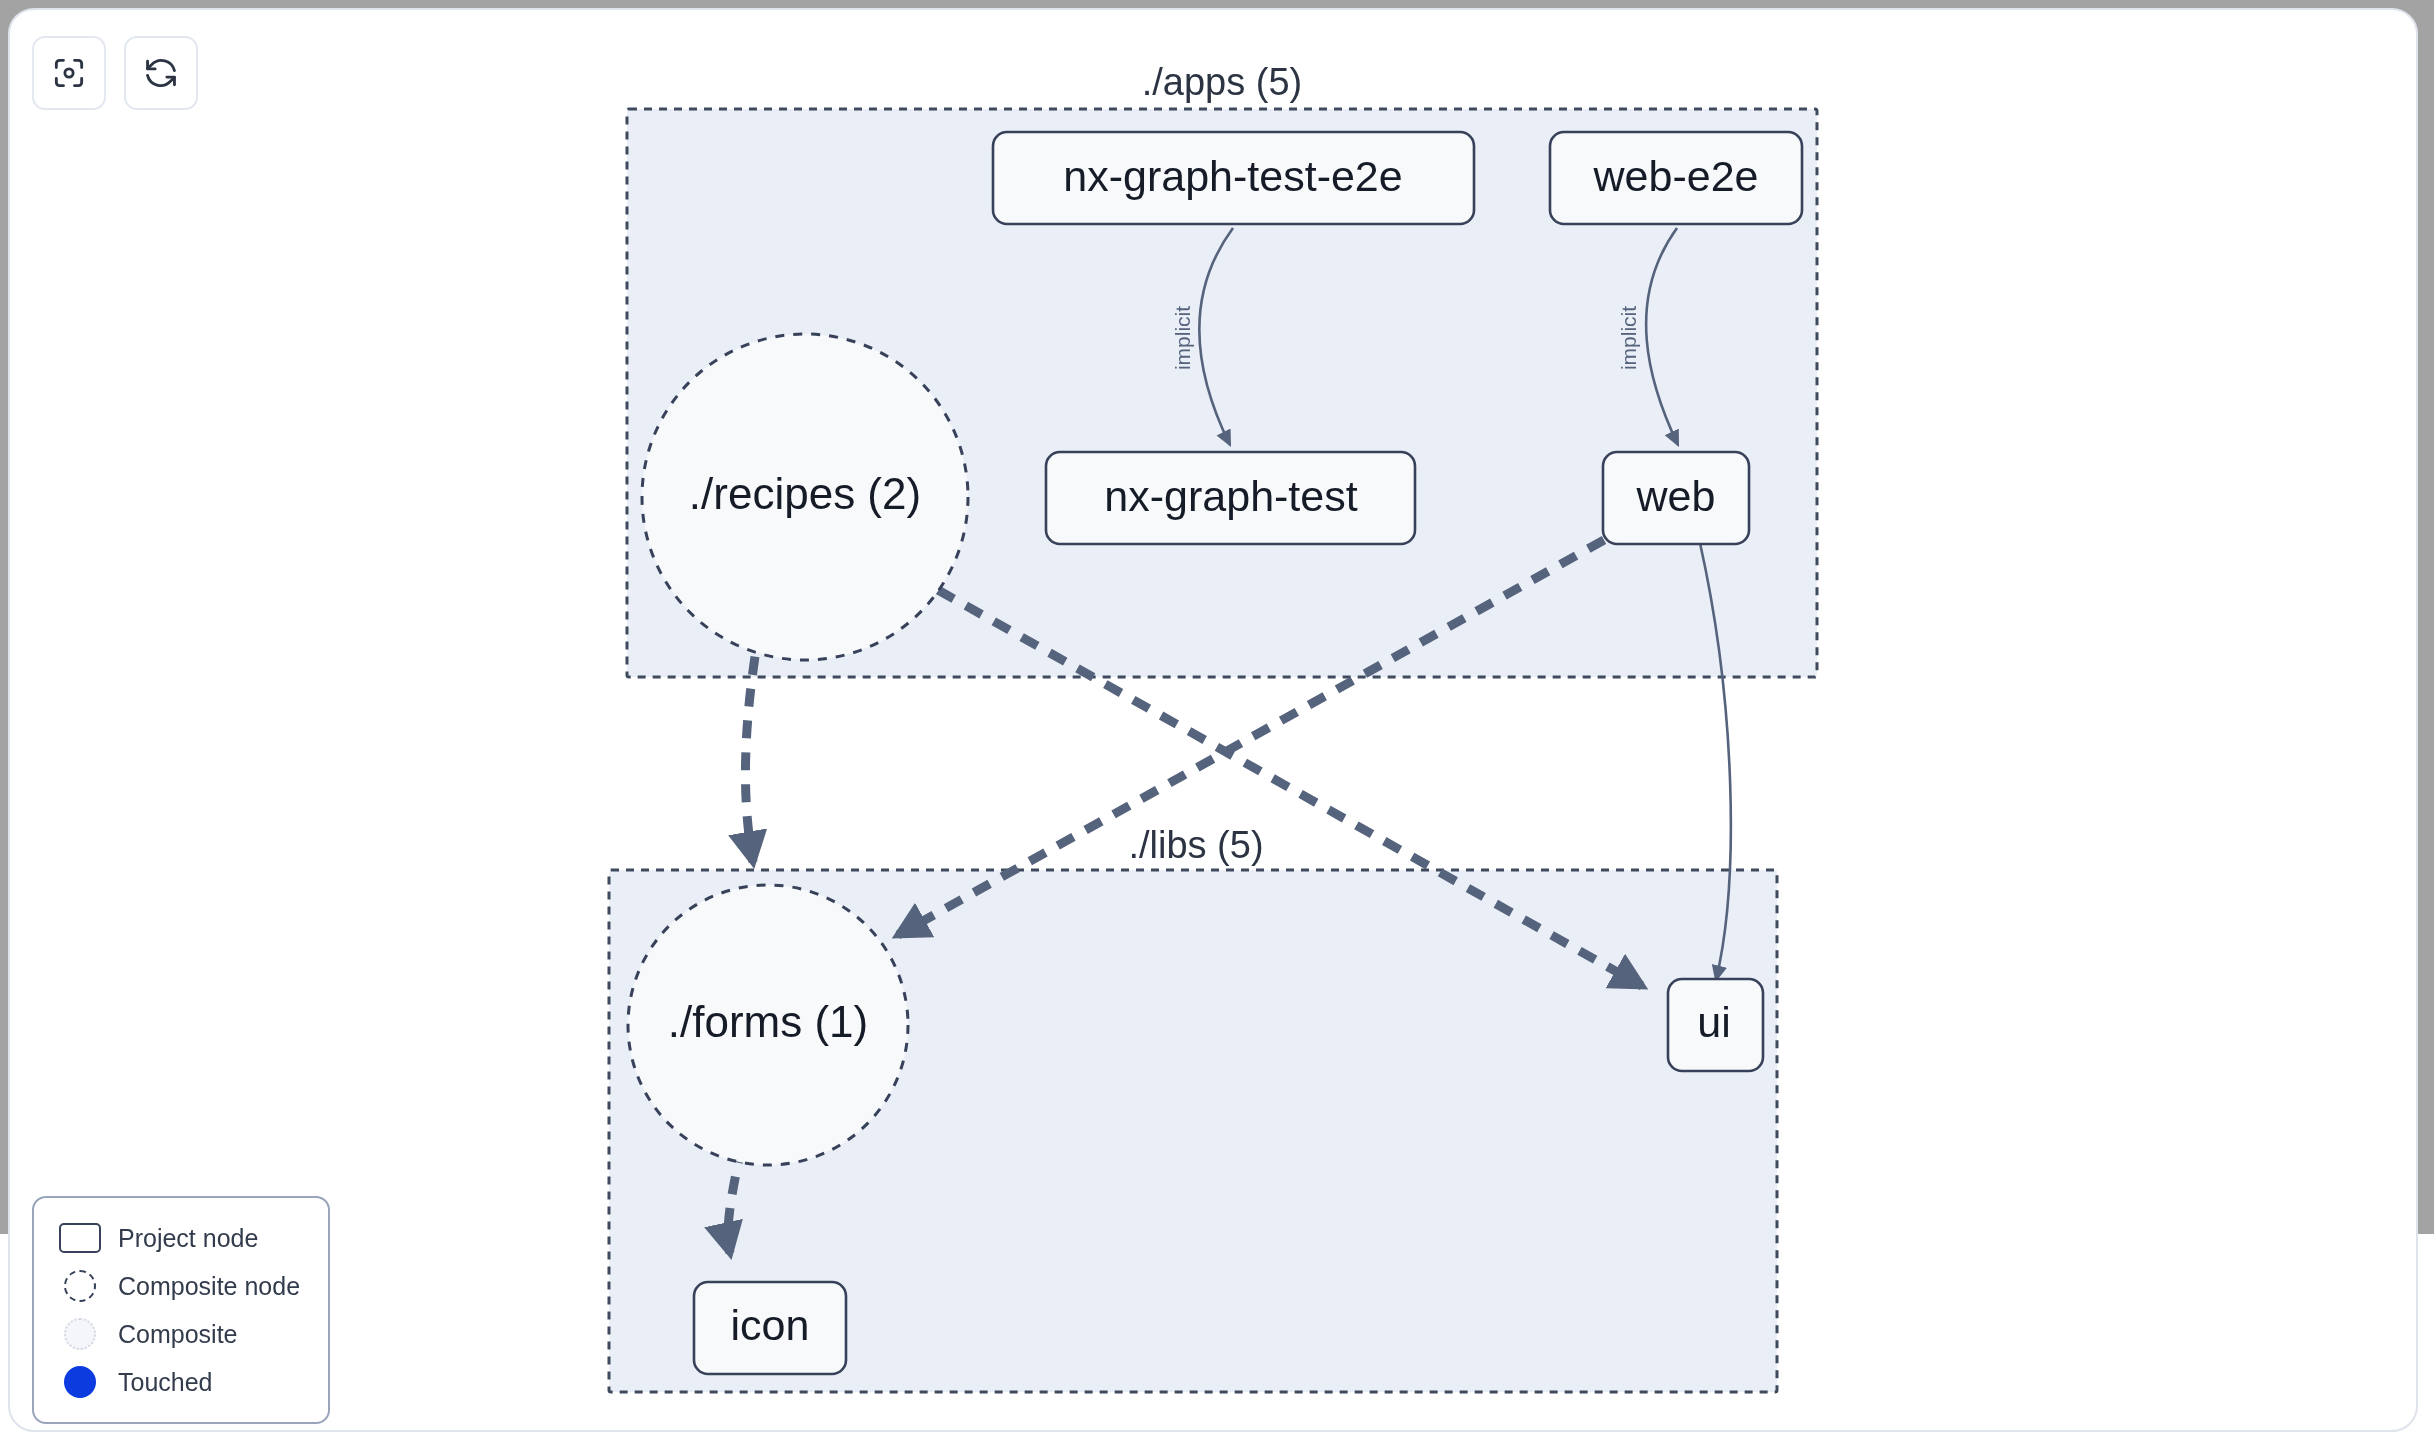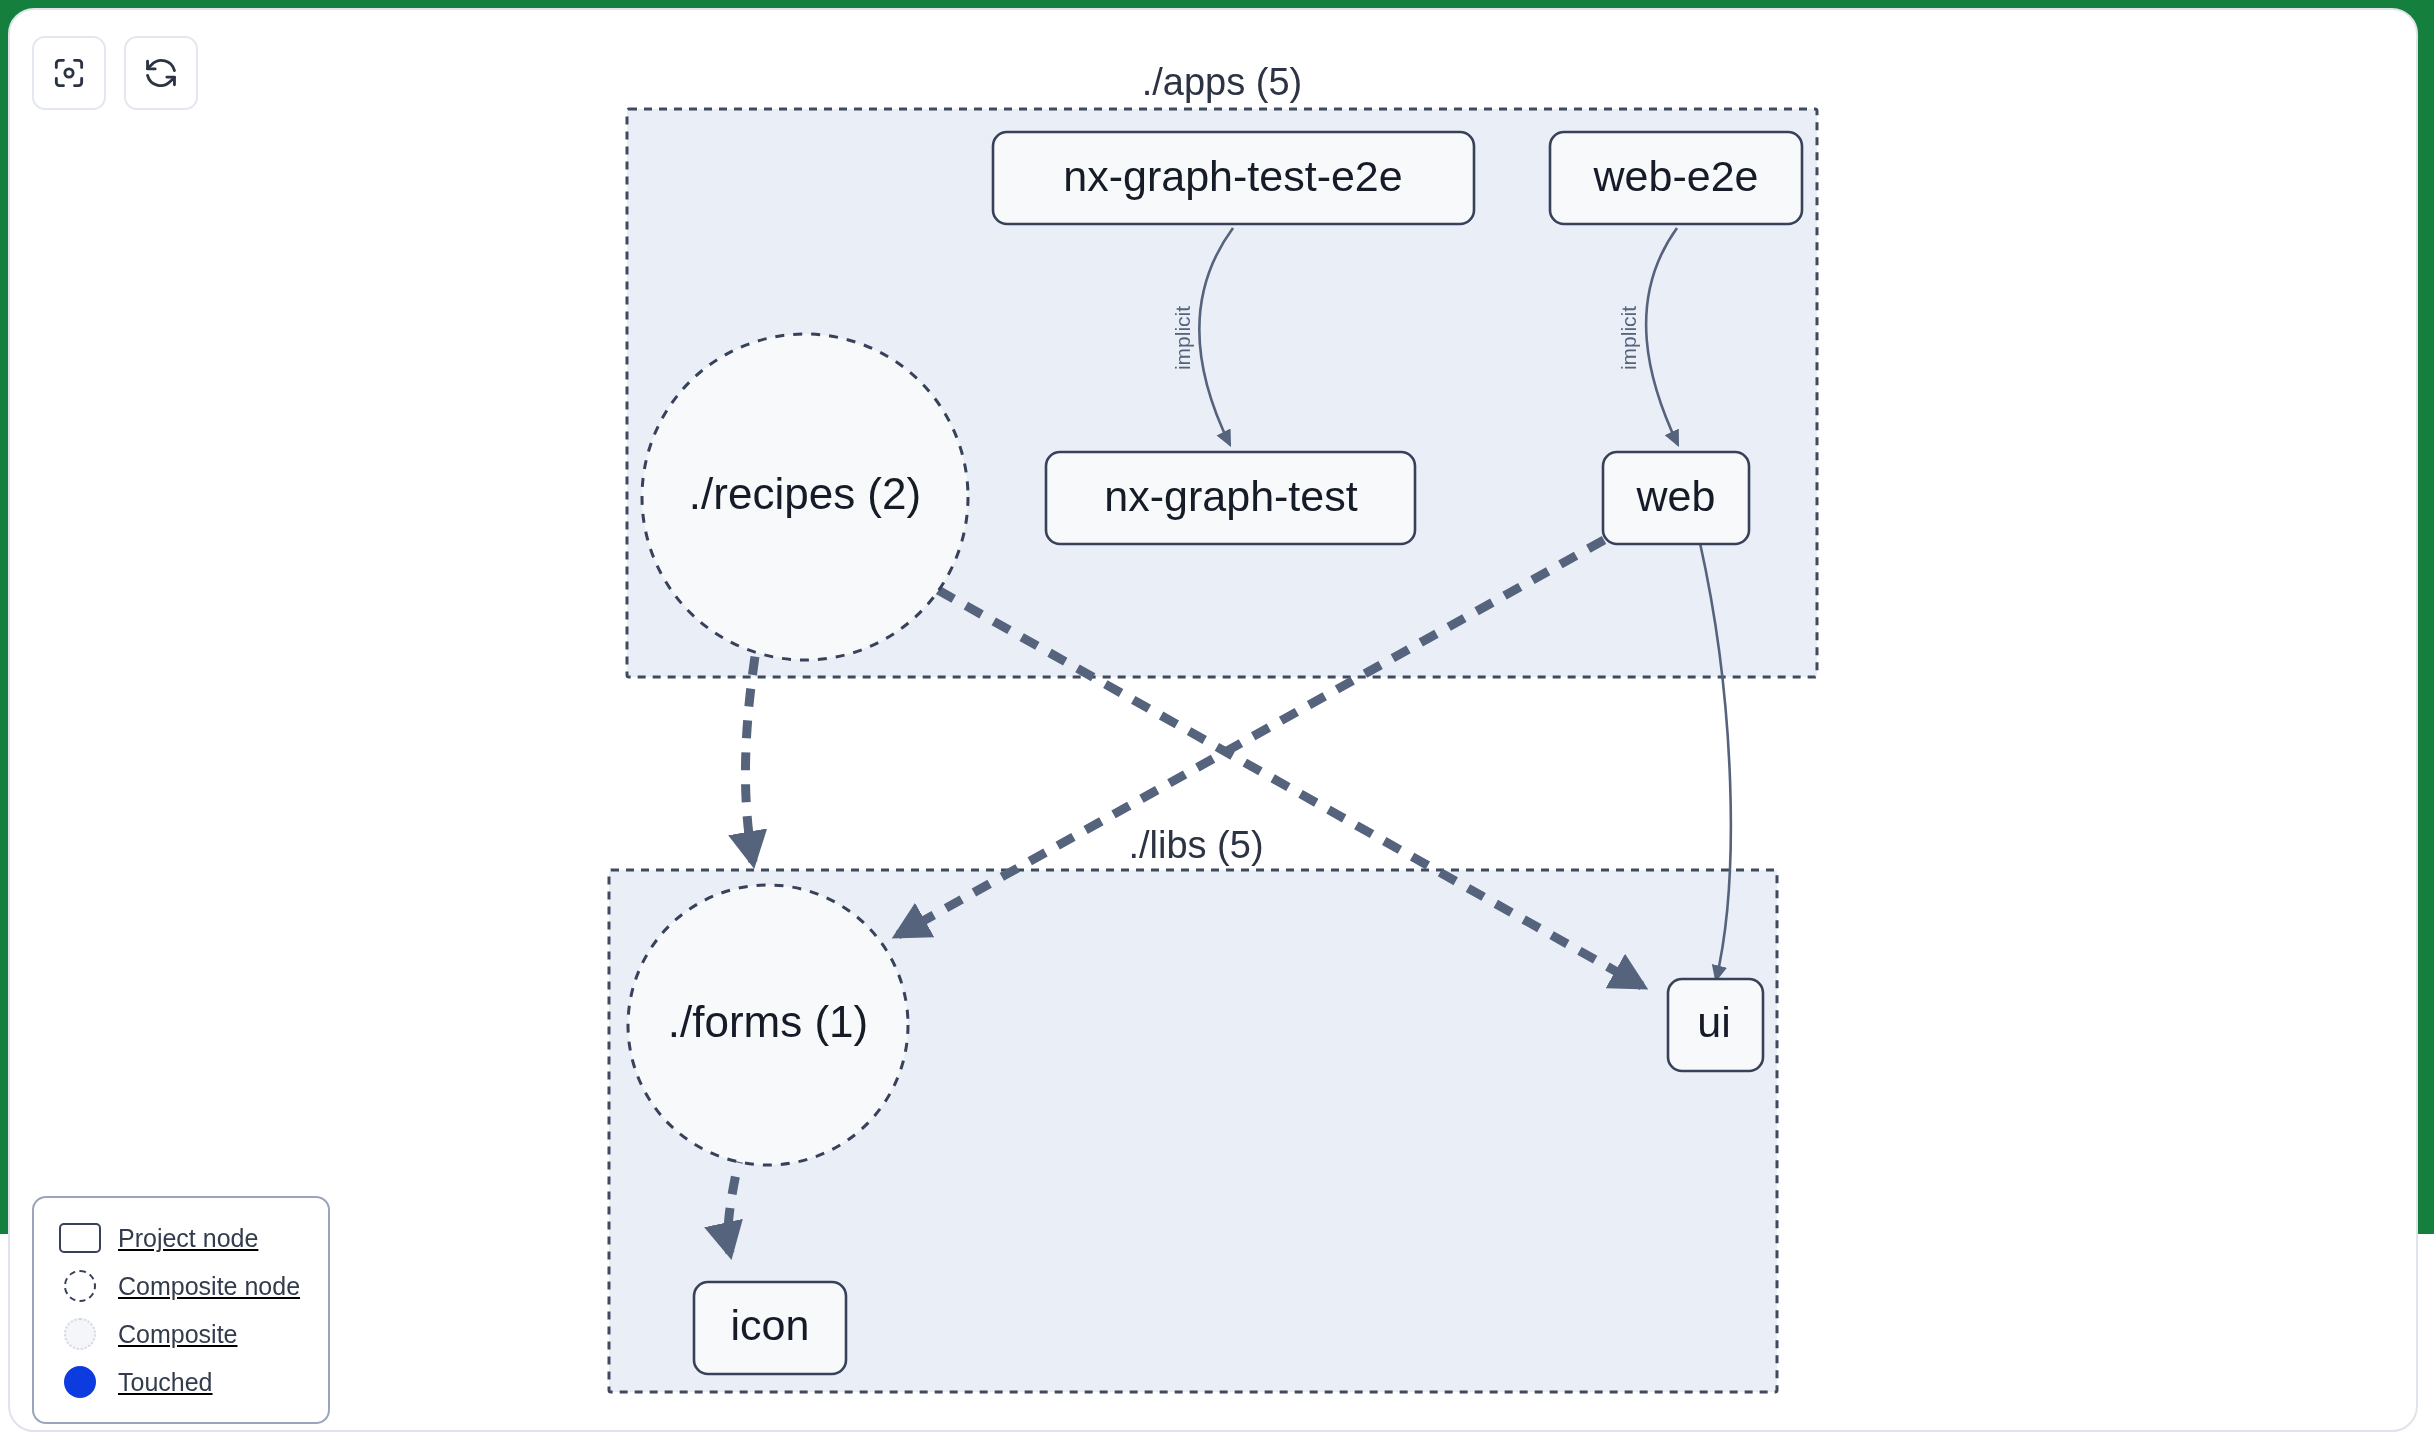--- a/index.html
+++ b/index.html
@@ -7,21 +7,21 @@
     width: 2434px; height: 1446px;
     background: #ffffff;
     font-family: "Liberation Sans", sans-serif;
     overflow: hidden;
   }
 
   #app {
     position: relative;
     width: 2434px;
     height: 1234px;
-    background: #15803d;
+    background: #a3a3a3;
   }
 
   
   .canvas-frame {
     position: absolute;
     left: 8px; top: 8px;
     width: 2410px; height: 1424px;
     border: 2px solid #dfe3ec;
     border-radius: 26px;
     background: #ffffff;
@@ -115,21 +115,20 @@
   .legend {
     position: absolute;
     left: 32px; top: 1196px;
     width: 298px;
     border: 2px solid #9aa5bb;
     border-radius: 14px;
     background: #ffffff;
     padding: 16px 18px;
     box-sizing: border-box;
     z-index: 30;
-    text-decoration: underline;
   }
   .legend-row {
     display: flex;
     align-items: center;
     height: 48px;
   }
   .legend-swatch {
     width: 56px;
     display: flex;
     align-items: center;

